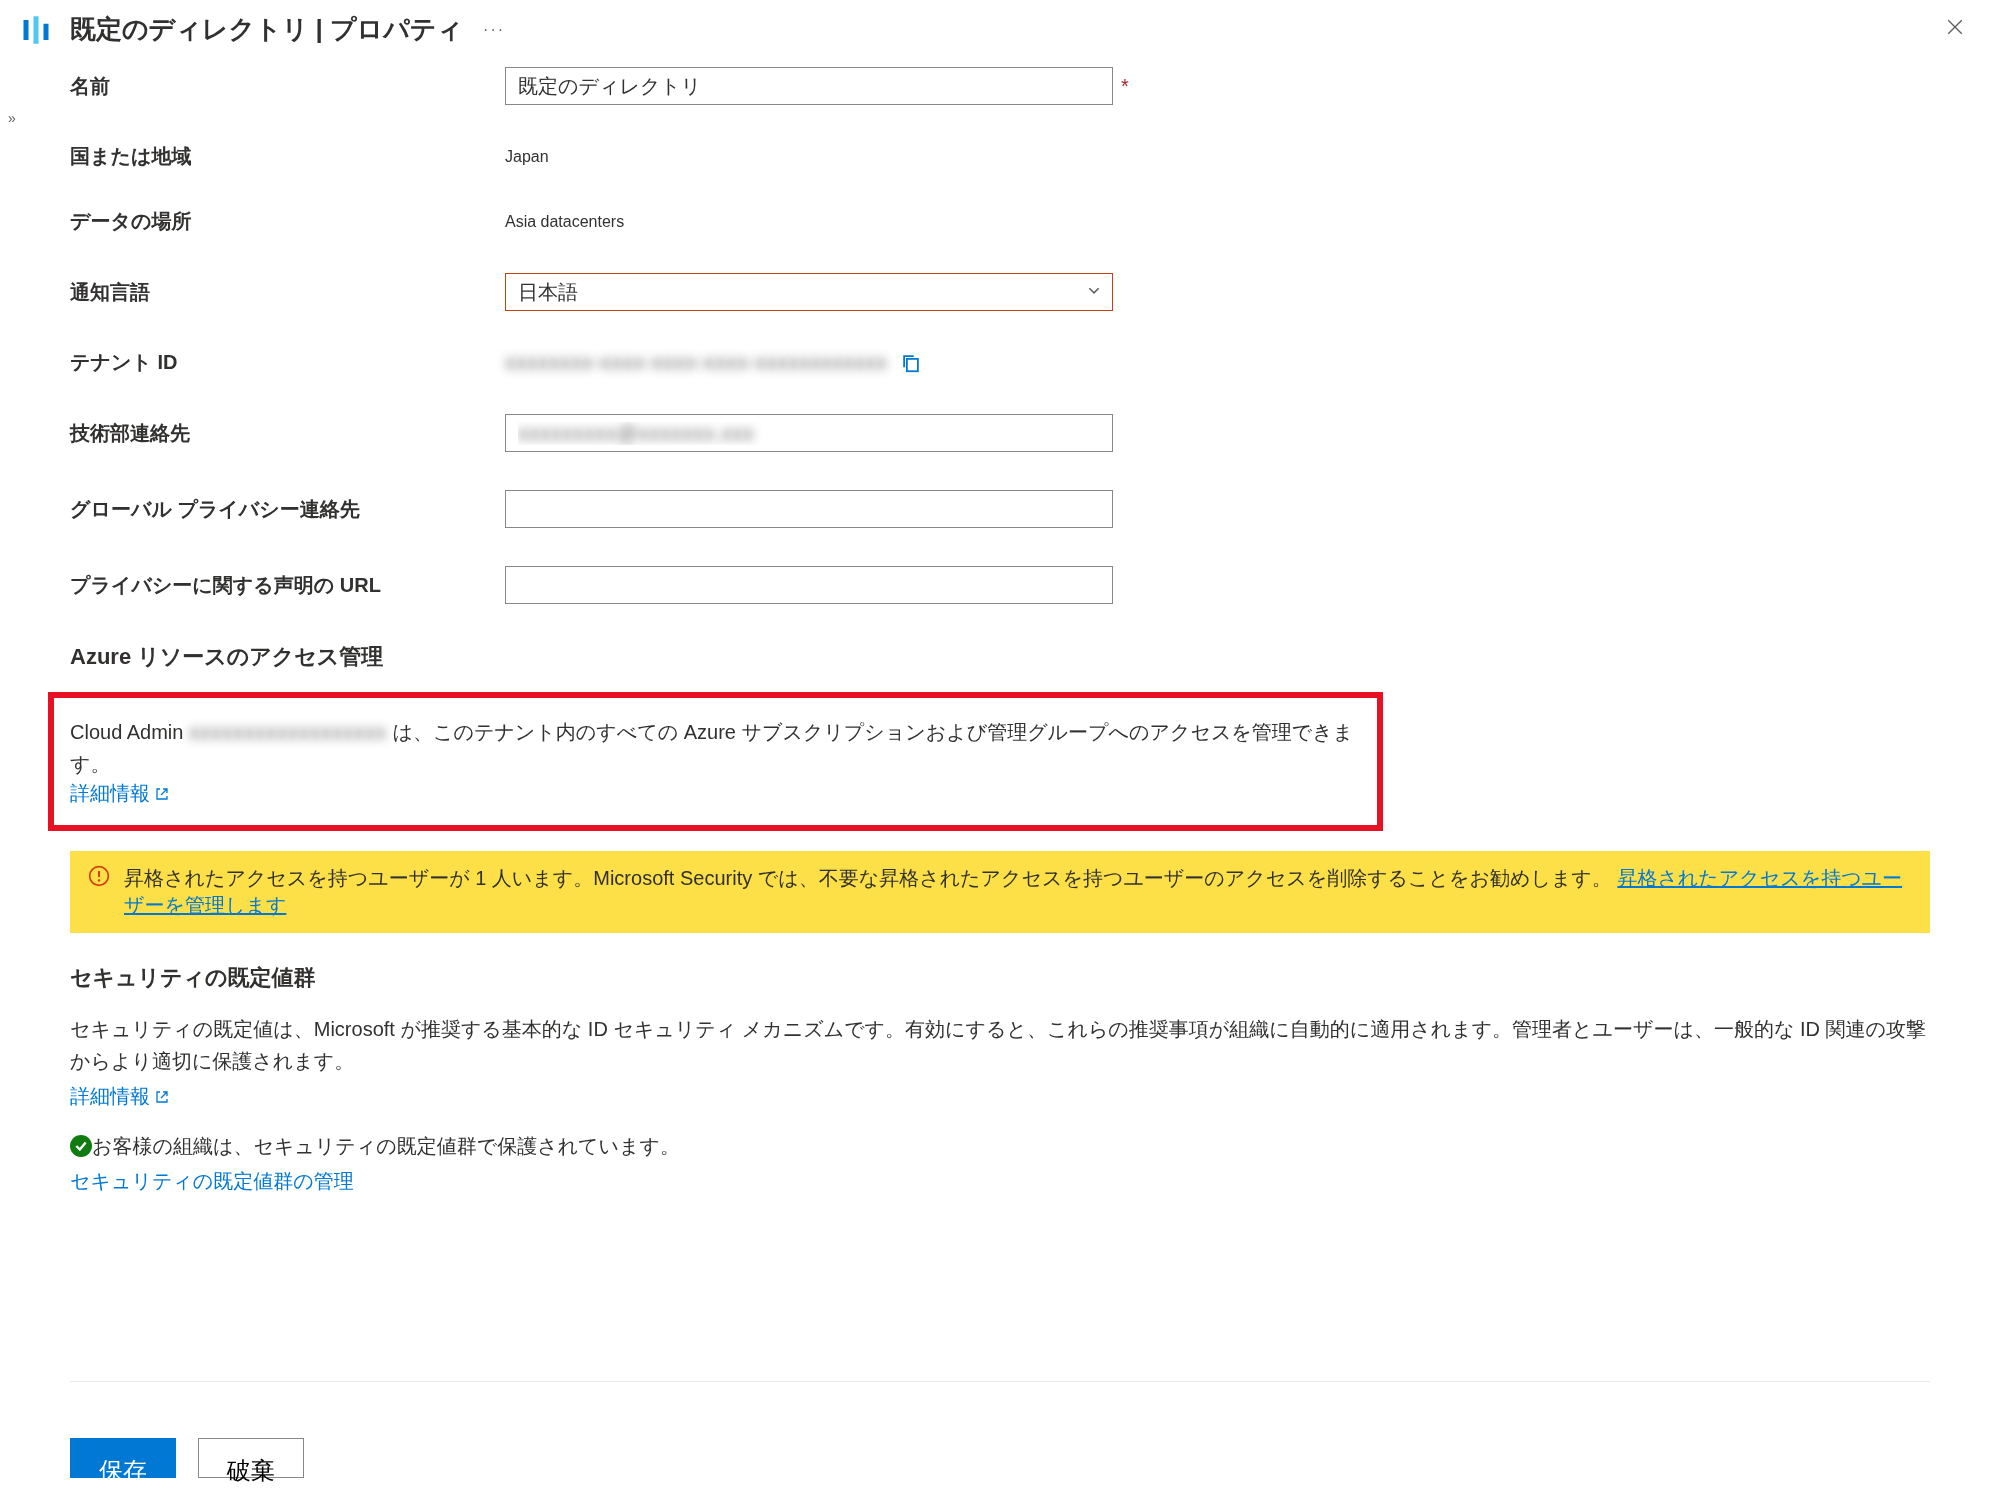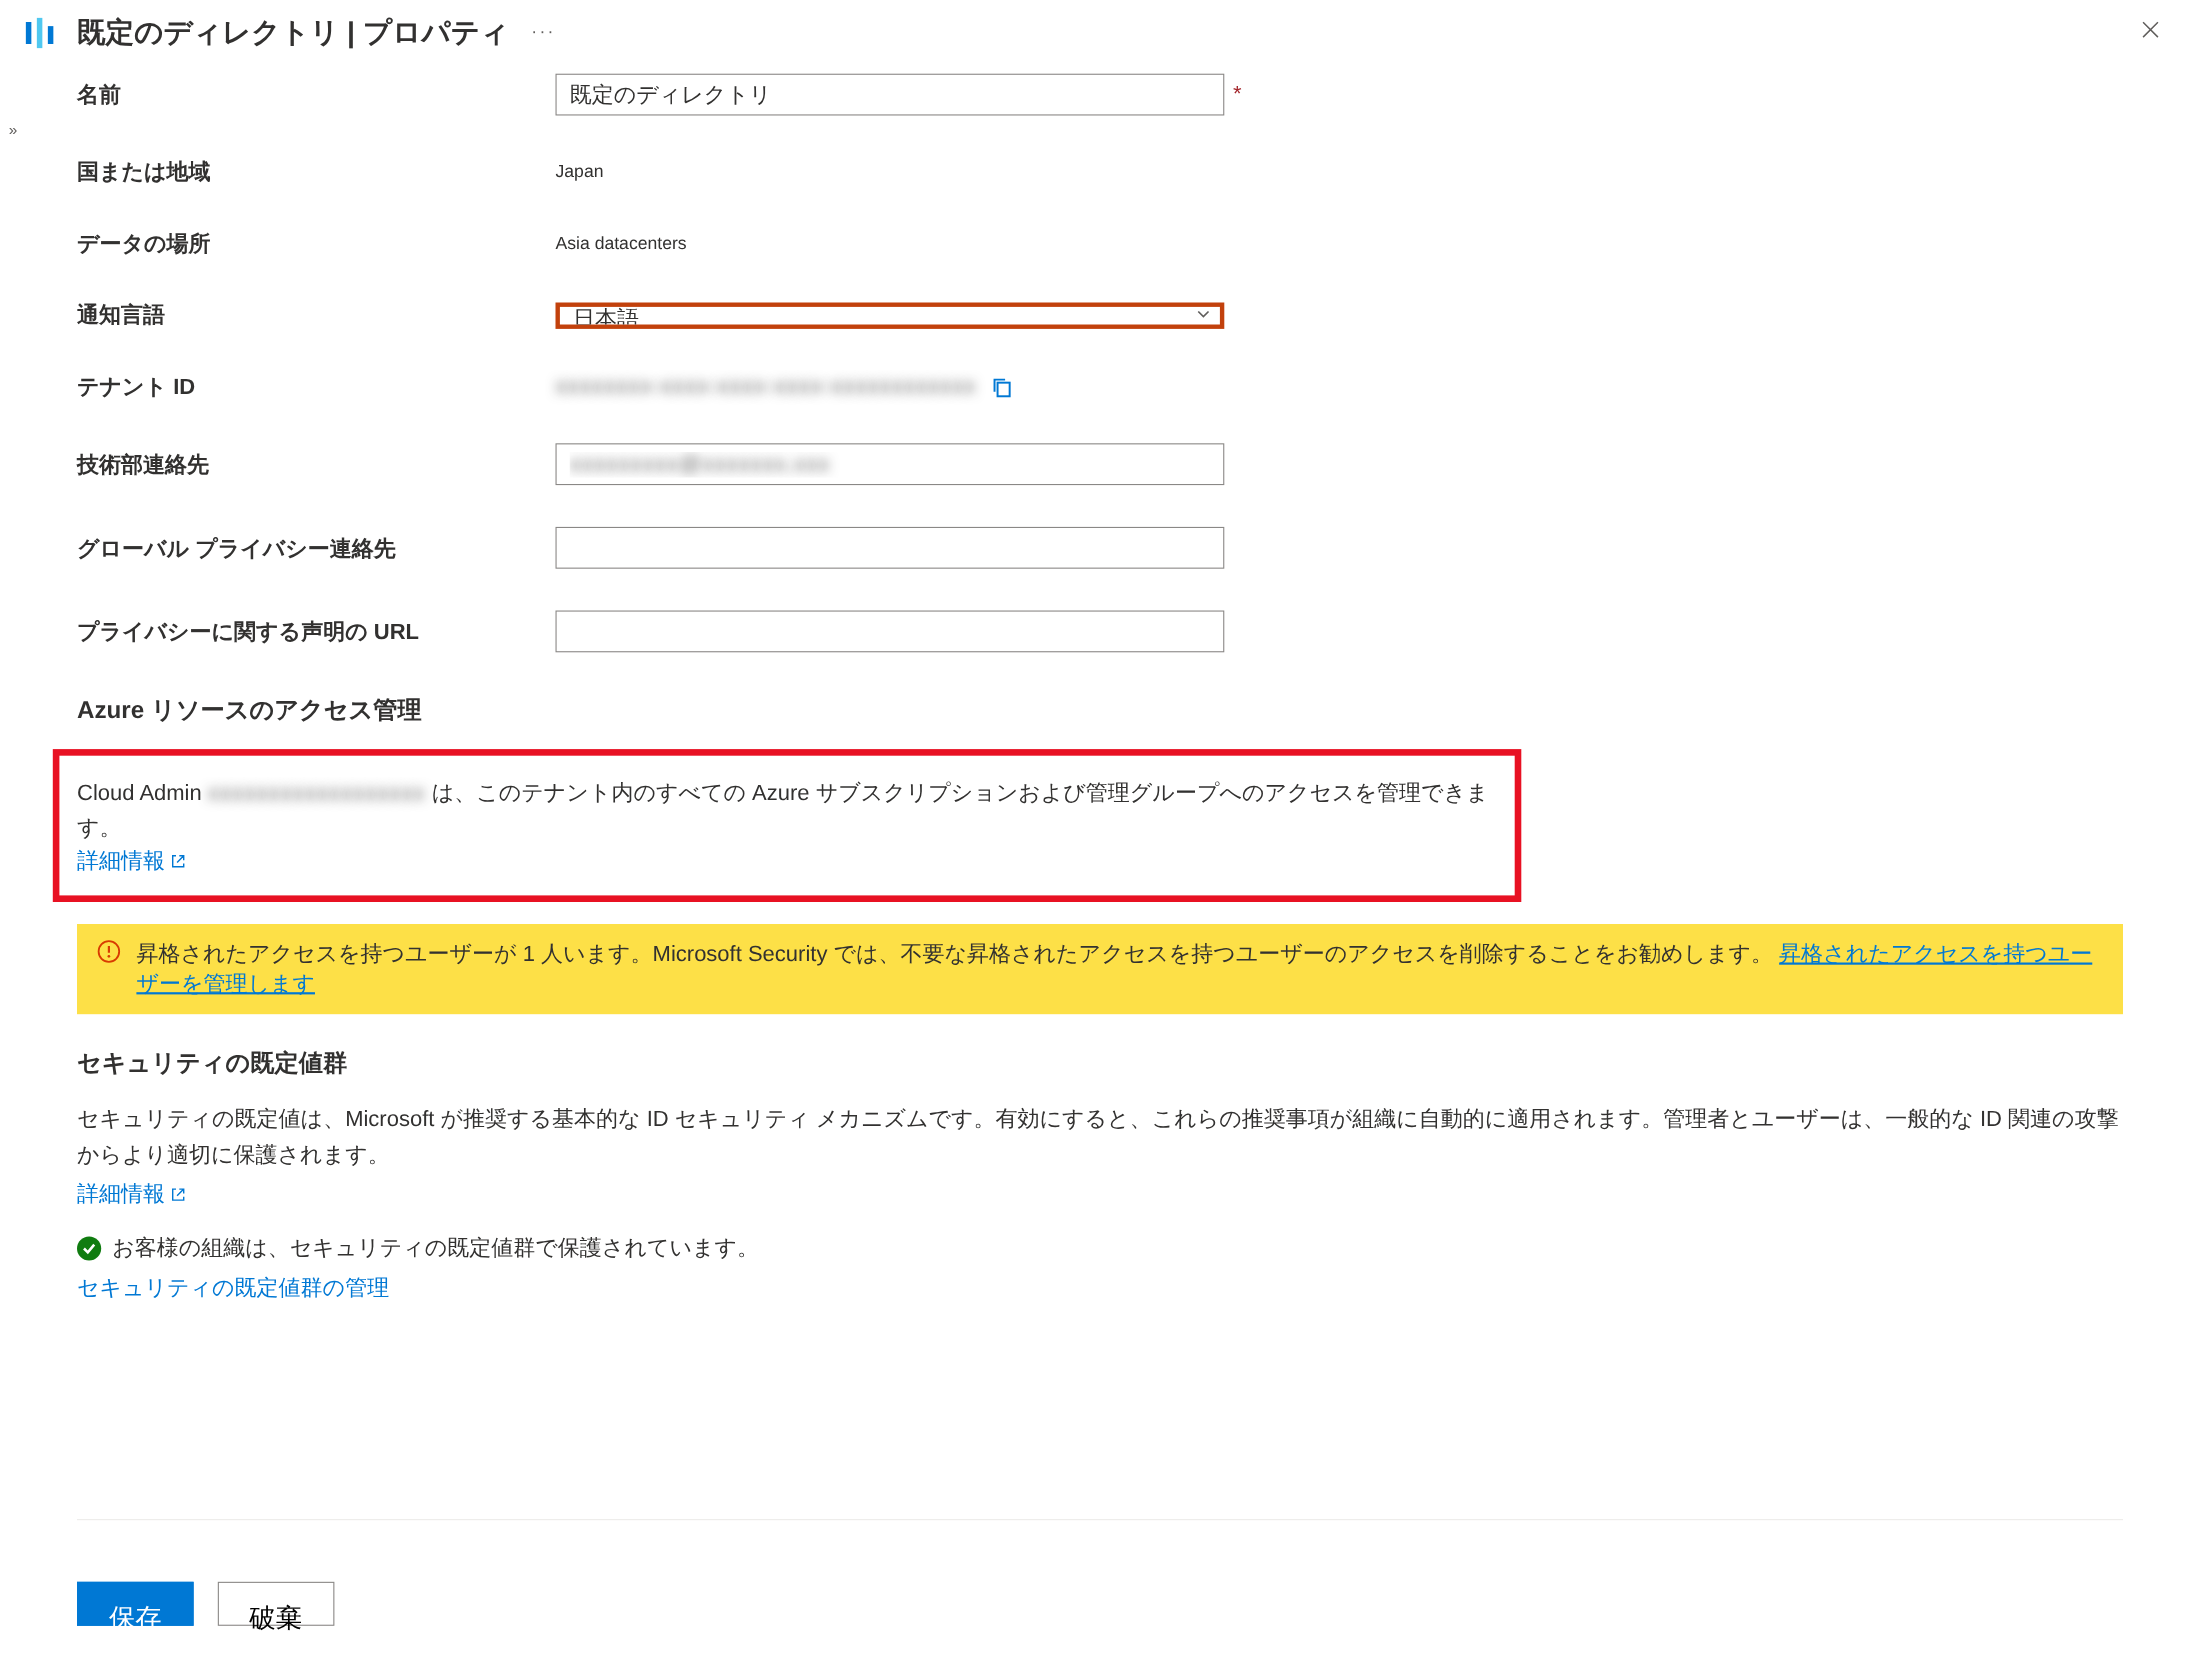--- a/index.html
+++ b/index.html
@@ -87,22 +87,22 @@
       color: #a4262c;
       margin-left: 8px;
       font-size: 20px;
     }
     .select-wrap {
       position: relative;
       width: 608px;
     }
     .select-input {
       width: 608px;
-      height: 24px;
-      border: 4px solid #c2410c;
+      height: 38px;
+      border: 1px solid #c2410c;
       padding: 0 12px;
       font-size: 20px;
       color: #323130;
       font-family: inherit;
       appearance: none;
       background: #fff;
     }
     .select-chevron {
       position: absolute;
       right: 12px;
@@ -190,21 +190,21 @@
     .info-banner-text { font-size: 20px; flex: 1; }
     .info-banner-link {
       color: #0078d4;
       text-decoration: underline;
       cursor: pointer;
       font-size: 20px;
     }
     .success-row {
       display: flex;
       align-items: center;
-      gap: 10px;
+      gap: 0;
       margin-top: 20px;
     }
     .success-icon {
       width: 22px;
       height: 22px;
       background: #107c10;
       border-radius: 50%;
       display: flex;
       align-items: center;
       justify-content: center;

